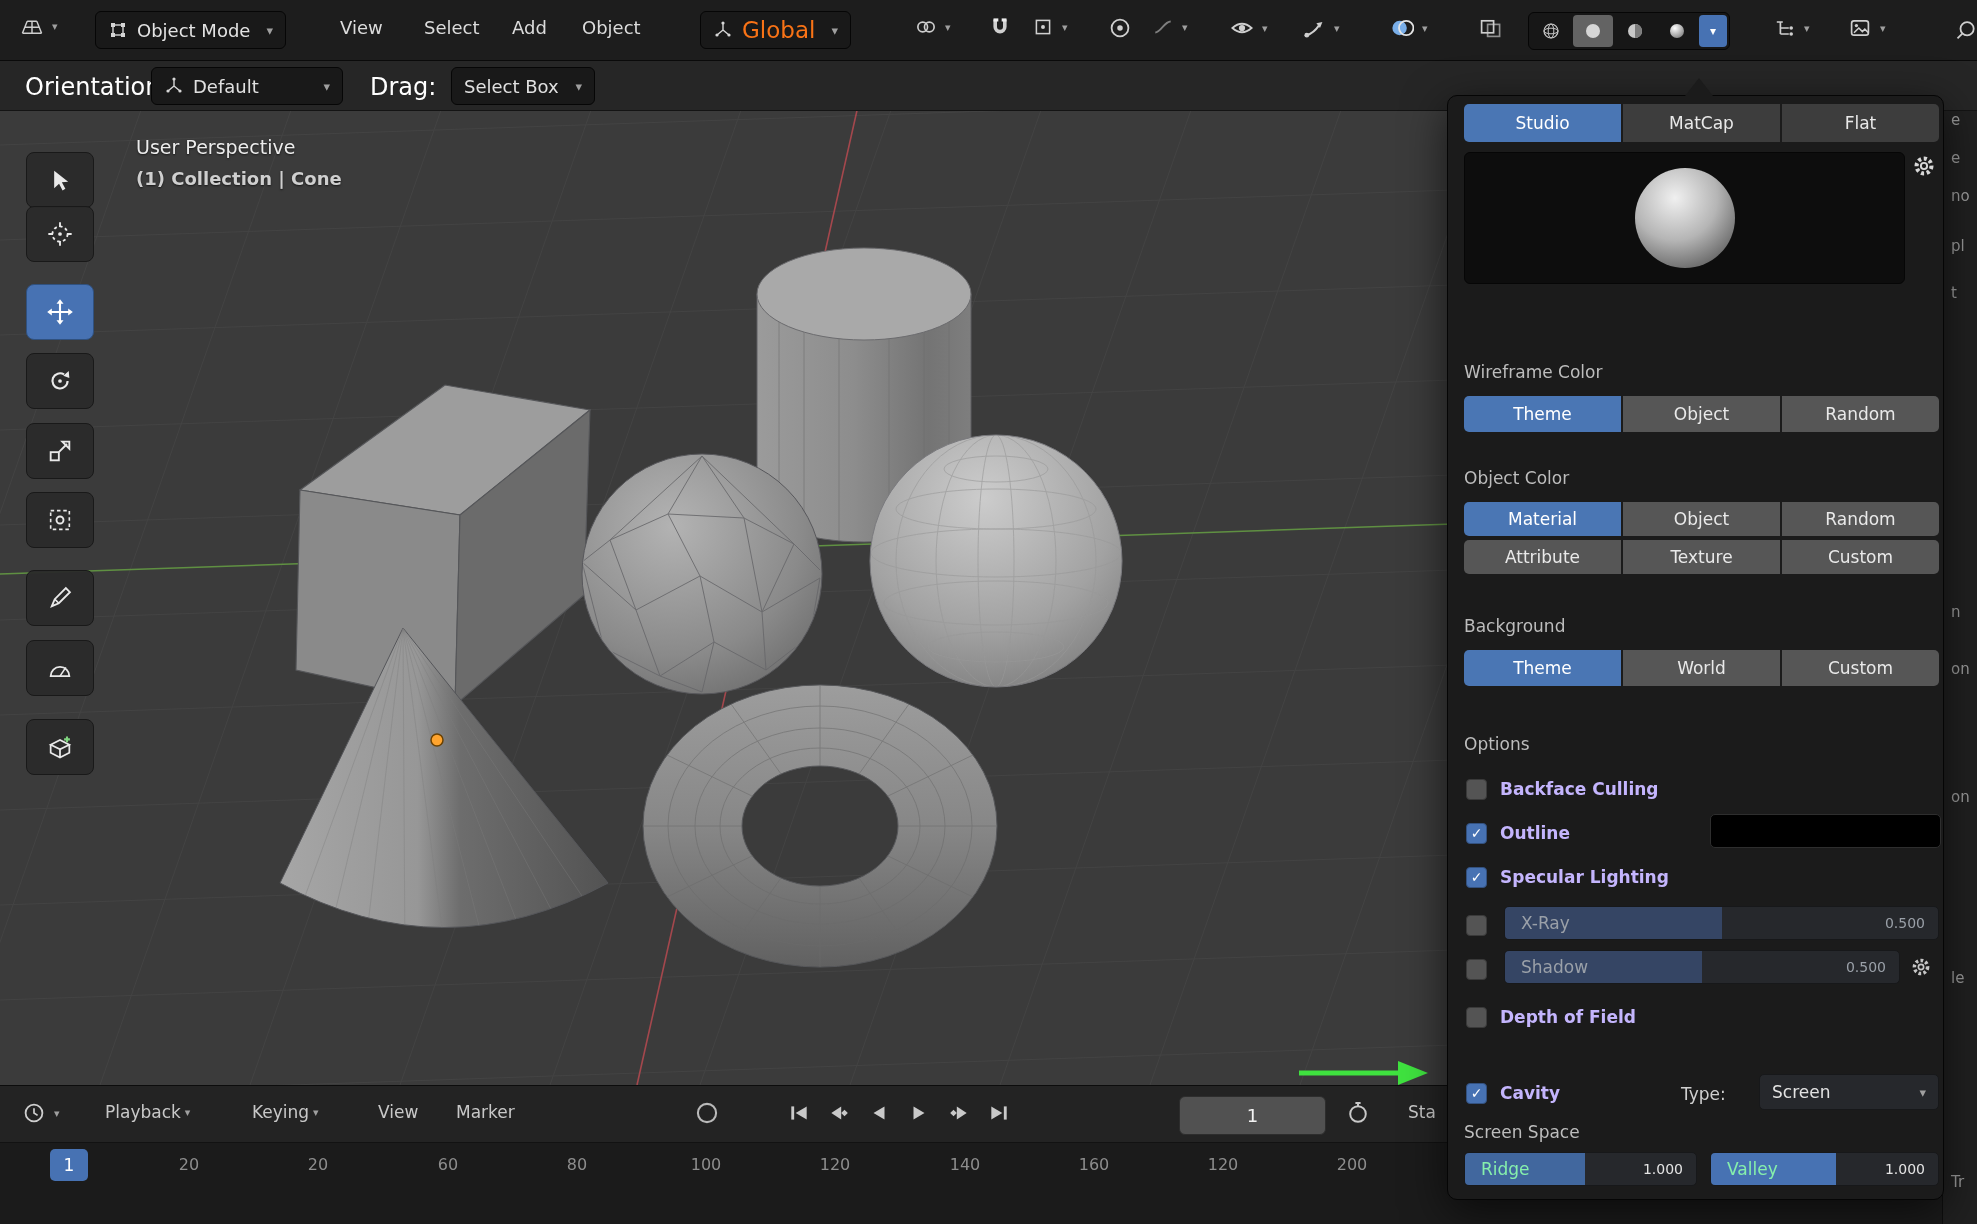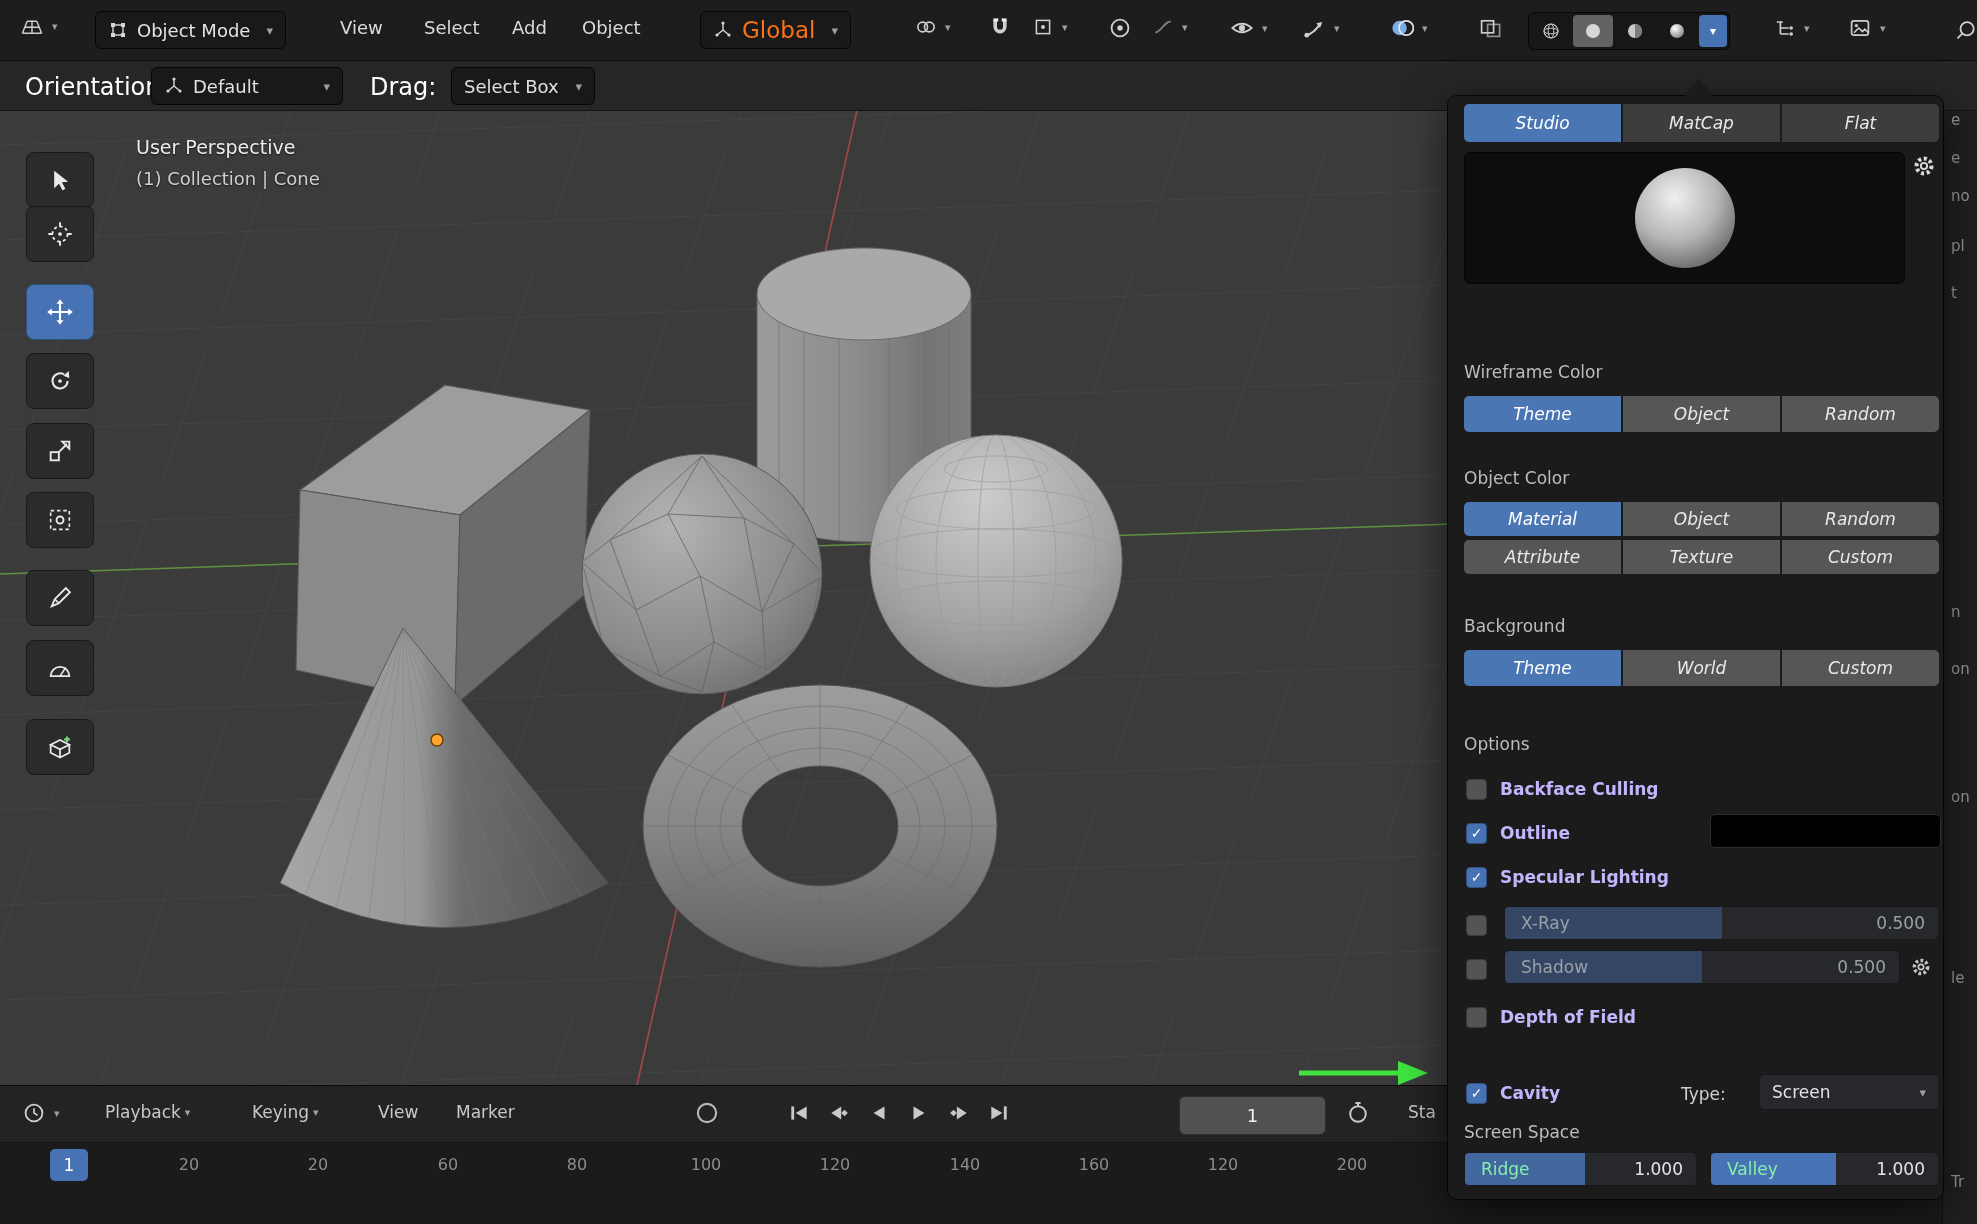--- a/index.html
+++ b/index.html
@@ -22,21 +22,21 @@
   .shadebtn.on{background:#636363;}
   .shadechev{width:28px;height:32px;border-radius:4px;background:#4772b3;display:flex;align-items:center;justify-content:center;}
 
   
   #toolsettings{left:0;top:60px;width:1977px;height:50px;background:#262626;border-bottom:1px solid #141414;z-index:5;}
   .tslabel{font-size:24px;color:#ffffff;}
 
   
   #viewport{left:0;top:110px;width:1977px;height:975px;background:#3b3b3b;overflow:hidden;z-index:1;}
   .vp-label1{left:136px;top:26px;font-size:19px;color:#ececec;text-shadow:0 1px 2px rgba(0,0,0,.6);}
-  .vp-label2{left:136px;top:58px;font-size:18px;color:#cfcfcf;text-shadow:0 1px 2px rgba(0,0,0,.6);}
+  .vp-label2{left:136px;top:58px;font-size:18px;color:#cfcfcf;text-shadow:0 1px 2px rgba(0,0,0,.6);font-weight:bold;}
 
   
   .toolbtn{left:26px;width:66px;height:54px;background:rgba(42,42,42,.95);border:1px solid #191919;
            border-radius:8px;display:flex;align-items:center;justify-content:center;z-index:3;}
   .toolbtn.on{background:#4772b3;border-color:#30517f;}
 
   
   #timeline{left:0;top:1085px;width:1977px;height:139px;background:#232323;border-top:1px solid #0c0c0c;z-index:2;}
   .tl-header{left:0;top:0;width:1977px;height:56px;}
   .tl-menu{font-size:17px;color:#c8c8c8;}
@@ -46,38 +46,38 @@
               display:flex;align-items:center;justify-content:center;font-size:17px;}
   .framefield{left:1179px;top:10px;width:145px;height:37px;background:#515151;border:1px solid #2d2d2d;border-radius:6px;
               display:flex;align-items:center;justify-content:center;font-size:18px;color:#f2f2f2;}
   .transbtn{width:34px;height:34px;display:flex;align-items:center;justify-content:center;border-radius:4px;}
 
   
   #popover{left:1447px;top:95px;width:495px;height:1103px;background:#1b1b1b;border:1px solid #050505;
            border-radius:10px;box-shadow:0 12px 44px rgba(0,0,0,.6);z-index:8;}
   #poparrow{left:1685px;top:78px;width:0;height:0;border-left:14px solid transparent;border-right:14px solid transparent;
             border-bottom:18px solid #1b1b1b;z-index:9;}
-  .seg{display:flex;gap:2px;font-style:italic;}
+  .seg{display:flex;gap:2px;}
   .sbtn{flex:1;height:100%;background:#565656;color:#e9e9e9;font-size:17px;display:flex;align-items:center;justify-content:center;
         border:none;font-family:inherit;}
   .seg .sbtn:first-child{border-radius:5px 0 0 5px;}
   .seg .sbtn:last-child{border-radius:0 5px 5px 0;text-align:center;}
   .sbtn.on{background:#4a76b4;color:#fff;}
   .tabs .sbtn{background:#3d3d3d;}
   .tabs .sbtn.on{background:#4a76b4;}
   .sectlabel{position:absolute;left:16px;font-size:17px;color:#bdbdbd;}
   .optrow{position:absolute;left:18px;display:flex;align-items:center;gap:13px;height:26px;}
   .optlabel{font-size:17px;color:#c4b5fd;font-weight:bold;}
   .cb{width:21px;height:21px;border-radius:4px;background:#545454;border:1px solid #3a3a3a;display:flex;align-items:center;
       justify-content:center;font-size:14px;color:#fff;box-sizing:border-box;}
   .cb.on{background:#4772b3;border-color:#33517f;}
   .slider{position:absolute;height:34px;background:#26282c;border:1px solid #17181a;border-radius:5px;overflow:hidden;box-sizing:border-box;}
   .slider .fill{position:absolute;left:0;top:0;bottom:0;background:#4772b3;}
   .slider .slabel{position:absolute;left:16px;top:50%;transform:translateY(-50%);font-size:17px;color:#86efac;z-index:1;}
-  .slider .svalue{position:absolute;right:13px;top:50%;transform:translateY(-50%);font-size:17px;color:#e4e4e4;z-index:1;}
+  .slider .svalue{position:absolute;right:13px;top:50%;transform:translateY(-50%);font-size:14px;color:#e4e4e4;z-index:1;}
   .slider.dim .slabel,.slider.dim .svalue{color:#9aa0a8;}
   .slider.dim .fill{background:#40598a;opacity:.6;}
   .drop{position:absolute;background:#26282c;border:1px solid #17181a;border-radius:5px;display:flex;align-items:center;
         justify-content:space-between;padding:0 12px;font-size:17px;color:#e2e2e2;box-sizing:border-box;}
   .swatch{position:absolute;background:#000;border:1px solid #2e2e2e;border-radius:5px;}
   .preview{position:absolute;background:#0d0d0d;border-radius:6px;border:1px solid #060606;display:flex;align-items:center;justify-content:center;}
   .rotrow{position:absolute;background:#26282c;border:1px solid #17181a;border-radius:5px;display:flex;align-items:center;box-sizing:border-box;padding:0 12px;gap:12px;}
   .rotlabel{font-size:17px;color:#cfcfcf;flex:1;}
   .rotval{font-size:17px;color:#e2e2e2;}
 

